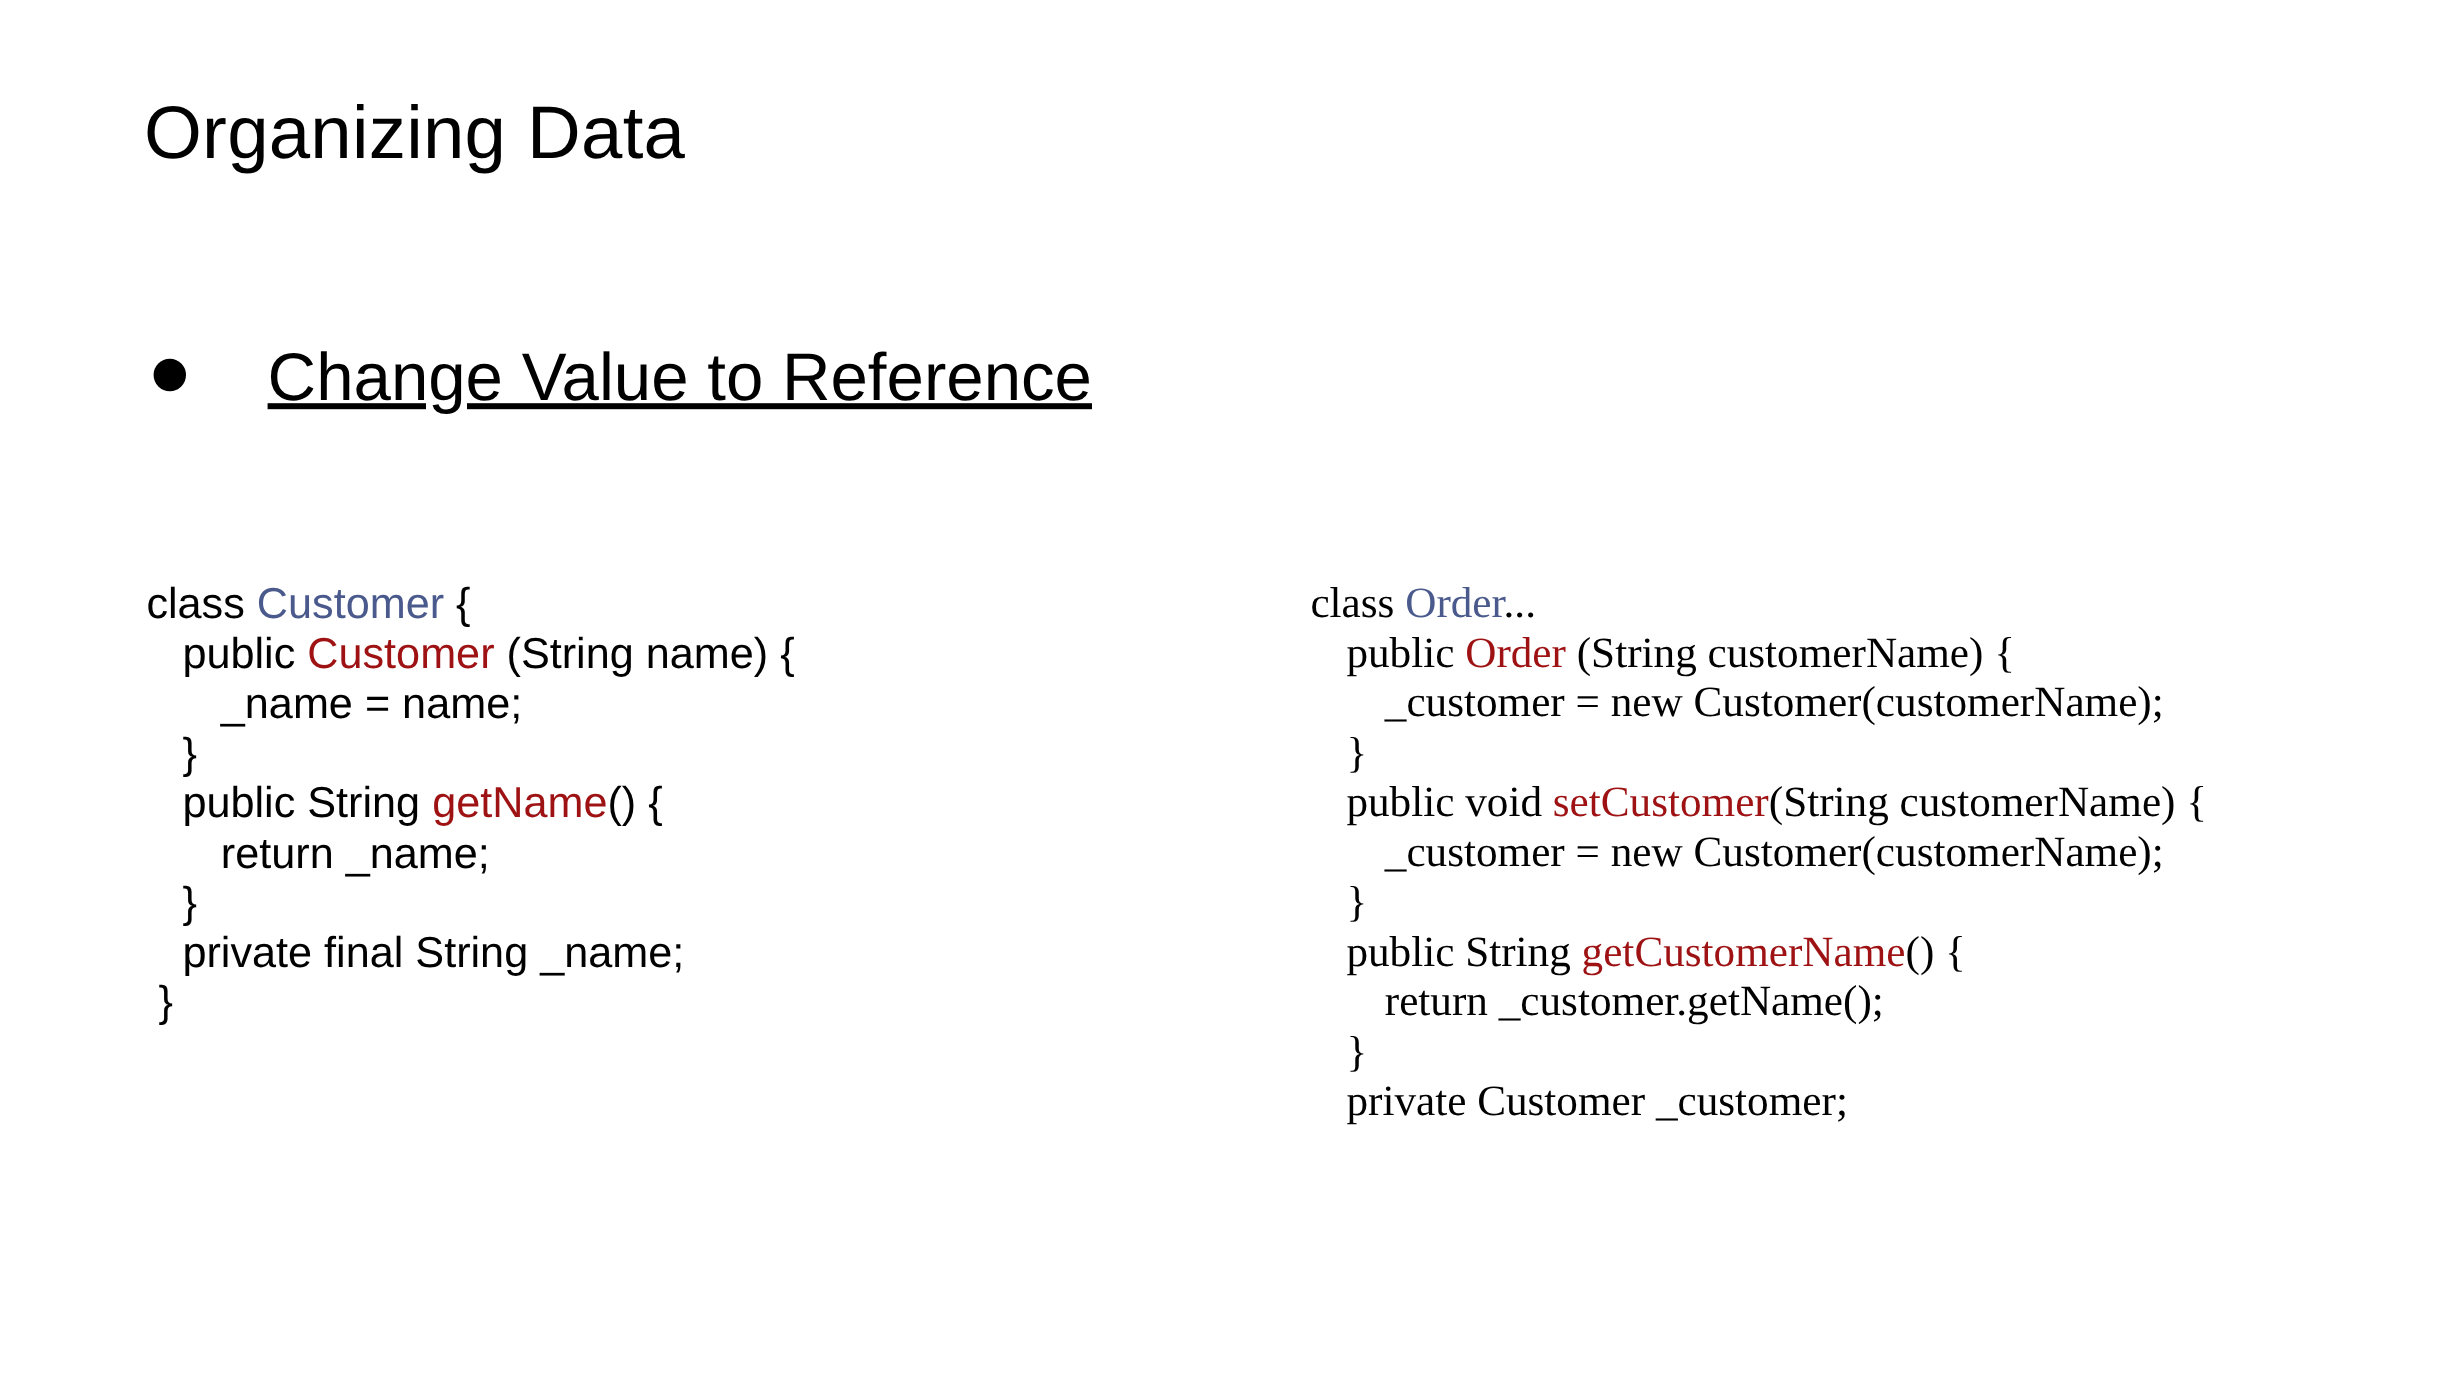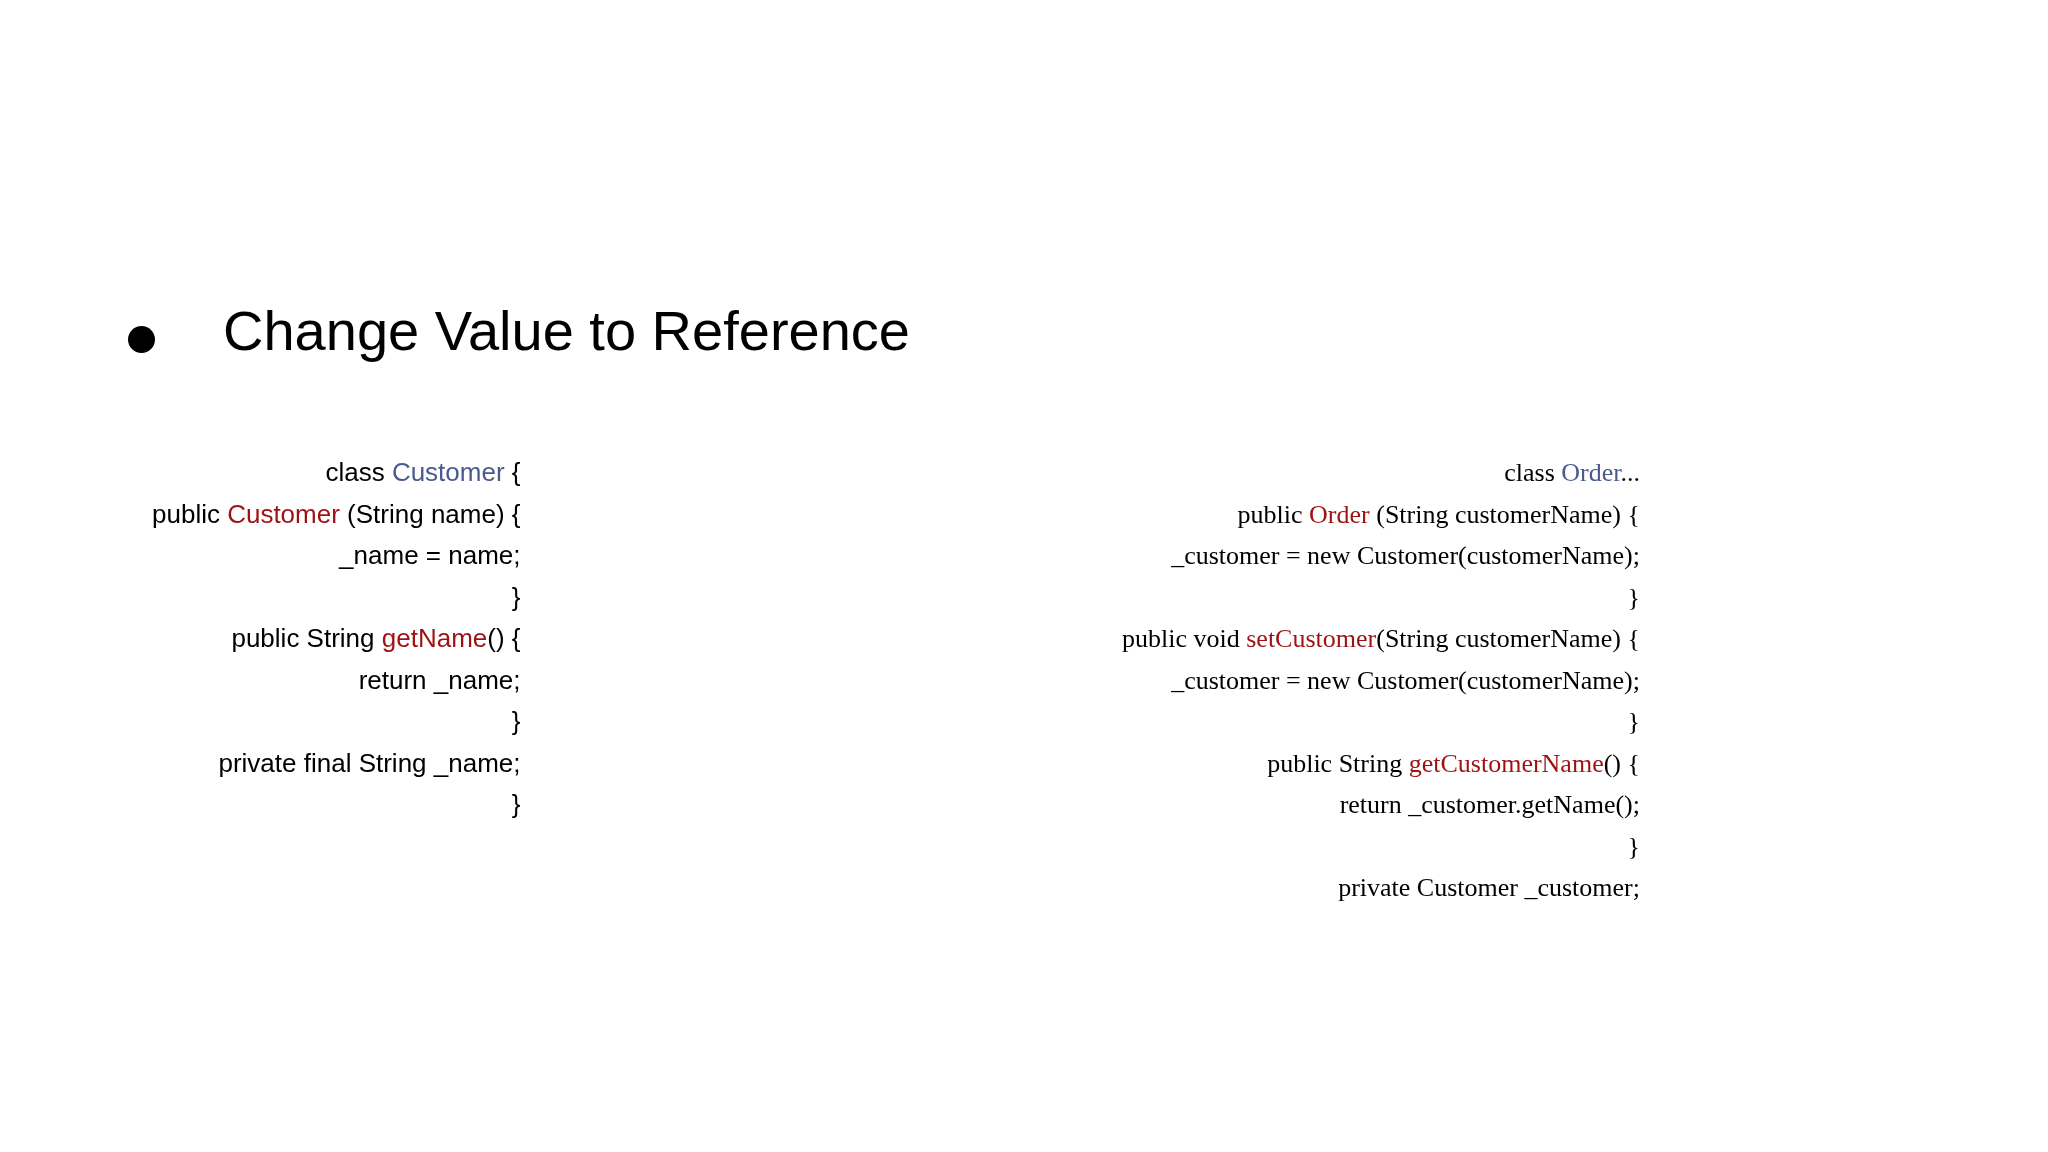--- a/index.html
+++ b/index.html
@@ -32,23 +32,24 @@
     font-weight: 400;
     letter-spacing: 0.2px;
     color: #000000;
     white-space: nowrap;
   }
 
   
   .bullet-row {
     position: absolute;
     left: 128px;
-    top: 300px;
+    top: 283px;
     display: flex;
-    align-items: center;
+    align-items: flex-start;
+    text-decoration: underline;
   }
   .bullet-marker {
     width: 27px;
     height: 27px;
     border-radius: 50%;
     background: #000000;
     margin-top: 16px;
     flex: 0 0 auto;
   }
   .bullet-text {
@@ -56,43 +57,43 @@
     font-size: 56px;
     line-height: 1.12;
     font-weight: 400;
     color: #000000;
     white-space: nowrap;
   }
 
   
   .code-col {
     position: absolute;
-    top: 452px;
-    font-size: 26px;
+    top: 482px;
+    font-size: 36px;
     line-height: 41.5px;
     color: #000000;
     white-space: pre;
-    text-align: right;
   }
   .code-col.left  { left: 122px; }
   .code-col.right { left: 1092px; font-family: Liberation Serif, serif; }
 
   .code-line {
     white-space: pre;
   }
 
   .tok-type   { color: #4a5a8c; }   
   .tok-member { color: #9e1214; }   
   .tok-plain  { color: #000000; }
 </style>
 </head>
 <body>
 
 <div class="slide">
 
+  <div class="slide-title">Organizing Data</div>
 
   <div class="bullet-row">
     <span class="bullet-marker"></span>
     <span class="bullet-text">Change Value to Reference</span>
   </div>
 
   <div class="code-col left" id="code-left"><div class="code-line" style="padding-left: 0px;"><span class="tok-plain">class </span><span class="tok-type">Customer</span><span class="tok-plain"> {</span></div><div class="code-line" style="padding-left: 30px;"><span class="tok-plain">public </span><span class="tok-member">Customer</span><span class="tok-plain"> (String name) {</span></div><div class="code-line" style="padding-left: 62px;"><span class="tok-plain">_name = name;</span></div><div class="code-line" style="padding-left: 30px;"><span class="tok-plain">}</span></div><div class="code-line" style="padding-left: 30px;"><span class="tok-plain">public String </span><span class="tok-member">getName</span><span class="tok-plain">() {</span></div><div class="code-line" style="padding-left: 62px;"><span class="tok-plain">return _name;</span></div><div class="code-line" style="padding-left: 30px;"><span class="tok-plain">}</span></div><div class="code-line" style="padding-left: 30px;"><span class="tok-plain">private final String _name;</span></div><div class="code-line" style="padding-left: 0px;"><span class="tok-plain"> }</span></div></div>
 
   <div class="code-col right" id="code-right"><div class="code-line" style="padding-left: 0px;"><span class="tok-plain">class </span><span class="tok-type">Order</span><span class="tok-plain">...</span></div><div class="code-line" style="padding-left: 30px;"><span class="tok-plain">public </span><span class="tok-member">Order</span><span class="tok-plain"> (String customerName) {</span></div><div class="code-line" style="padding-left: 62px;"><span class="tok-plain">_customer = new Customer(customerName);</span></div><div class="code-line" style="padding-left: 30px;"><span class="tok-plain">}</span></div><div class="code-line" style="padding-left: 30px;"><span class="tok-plain">public void </span><span class="tok-member">setCustomer</span><span class="tok-plain">(String customerName) {</span></div><div class="code-line" style="padding-left: 62px;"><span class="tok-plain">_customer = new Customer(customerName);</span></div><div class="code-line" style="padding-left: 30px;"><span class="tok-plain">}</span></div><div class="code-line" style="padding-left: 30px;"><span class="tok-plain">public String </span><span class="tok-member">getCustomerName</span><span class="tok-plain">() {</span></div><div class="code-line" style="padding-left: 62px;"><span class="tok-plain">return _customer.getName();</span></div><div class="code-line" style="padding-left: 30px;"><span class="tok-plain">}</span></div><div class="code-line" style="padding-left: 30px;"><span class="tok-plain">private Customer _customer;</span></div></div>
 

